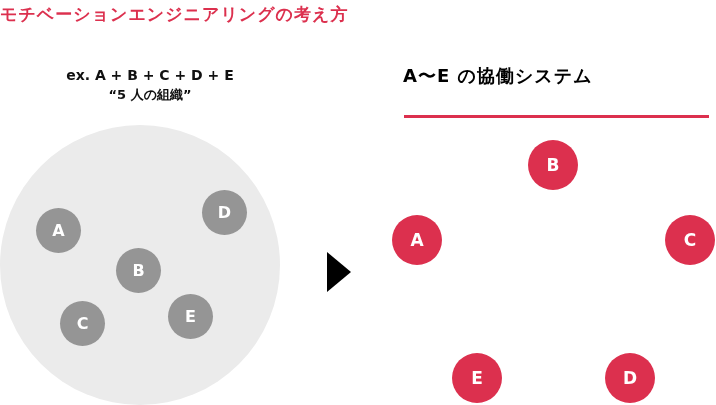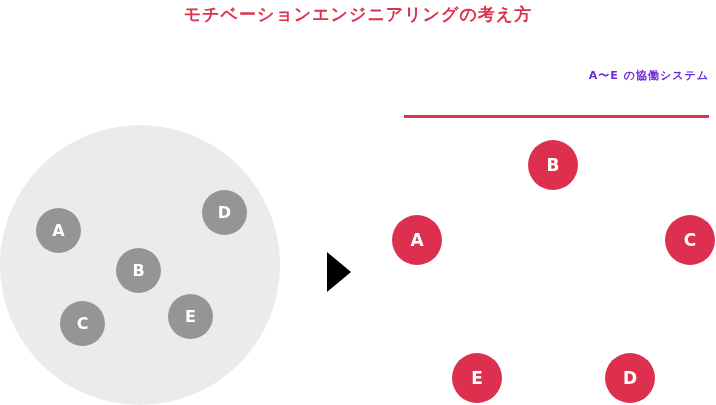--- a/index.html
+++ b/index.html
@@ -1,43 +1,45 @@
 <!DOCTYPE html>
 <html><head>
   <meta charset="utf-8">
   <style>
     html, body { margin: 0; padding: 0; background: #ffffff; }
     body { width: 716px; height: 405px; position: relative; overflow: hidden;
       font-family: "DejaVu Sans", "Liberation Sans", sans-serif; }
-    .title { position: absolute; left: 0; width: 716px; top: 3px; text-align: center;
+    .title { position: absolute; left: 0; width: 716px; top: 3px; text-align: left;
       font-size: 17px; font-weight: bold; color: #dc304e; letter-spacing: 1px; }
     .left-caption { position: absolute; left: 40px; width: 220px; top: 66px; text-align: center;
       color: #111; font-weight: bold; line-height: 19px; }
     .left-caption .l1 { font-size: 14px; }
     .left-caption .l2 { font-size: 13px; }
-    .right-caption { position: absolute; left: 403px; width: 306px; top: 64px; text-align: right;
-      color: #6d28d9; font-weight: bold; font-size: 11px; line-height: 24px; letter-spacing: 1px; }
+    .right-caption { position: absolute; left: 403px; width: 306px; top: 64px; text-align: left;
+      color: #000000; font-weight: bold; font-size: 18px; line-height: 24px; letter-spacing: 1px; }
     .underline { position: absolute; left: 404px; top: 115px; width: 305px; height: 3px; background: #dc304e; }
     .big-circle { position: absolute; left: 0px; top: 125px; width: 280px; height: 280px;
       border-radius: 50%; background: #ebebeb; }
     .node { position: absolute; border-radius: 50%; color: #fff; font-weight: bold;
       display: flex; align-items: center; justify-content: center;
       font-family: "DejaVu Sans", sans-serif; }
     .gray { width: 45px; height: 45px; background: #959595; font-size: 16px; }
     .red { width: 50px; height: 50px; background: #dc304e; font-size: 17px; }
     .arrow { position: absolute; left: 327px; top: 252px; width: 0; height: 0;
       border-top: 20px solid transparent; border-bottom: 20px solid transparent;
       border-left: 24px solid #000; }
   </style>
 </head>
 <body>
 
 <div class="title">モチベーションエンジニアリングの考え方</div>
 
 <div class="left-caption">
+  <div class="l1">ex. A + B + C + D + E</div>
+  <div class="l2">“5 人の組織”</div>
 </div>
 
 <div class="right-caption">
   <div>A〜E の協働システム</div>
 </div>
 <div class="underline"></div>
 
 <div class="big-circle"></div>
 
 <div class="node gray" style="left:36px;top:208px">A</div>

